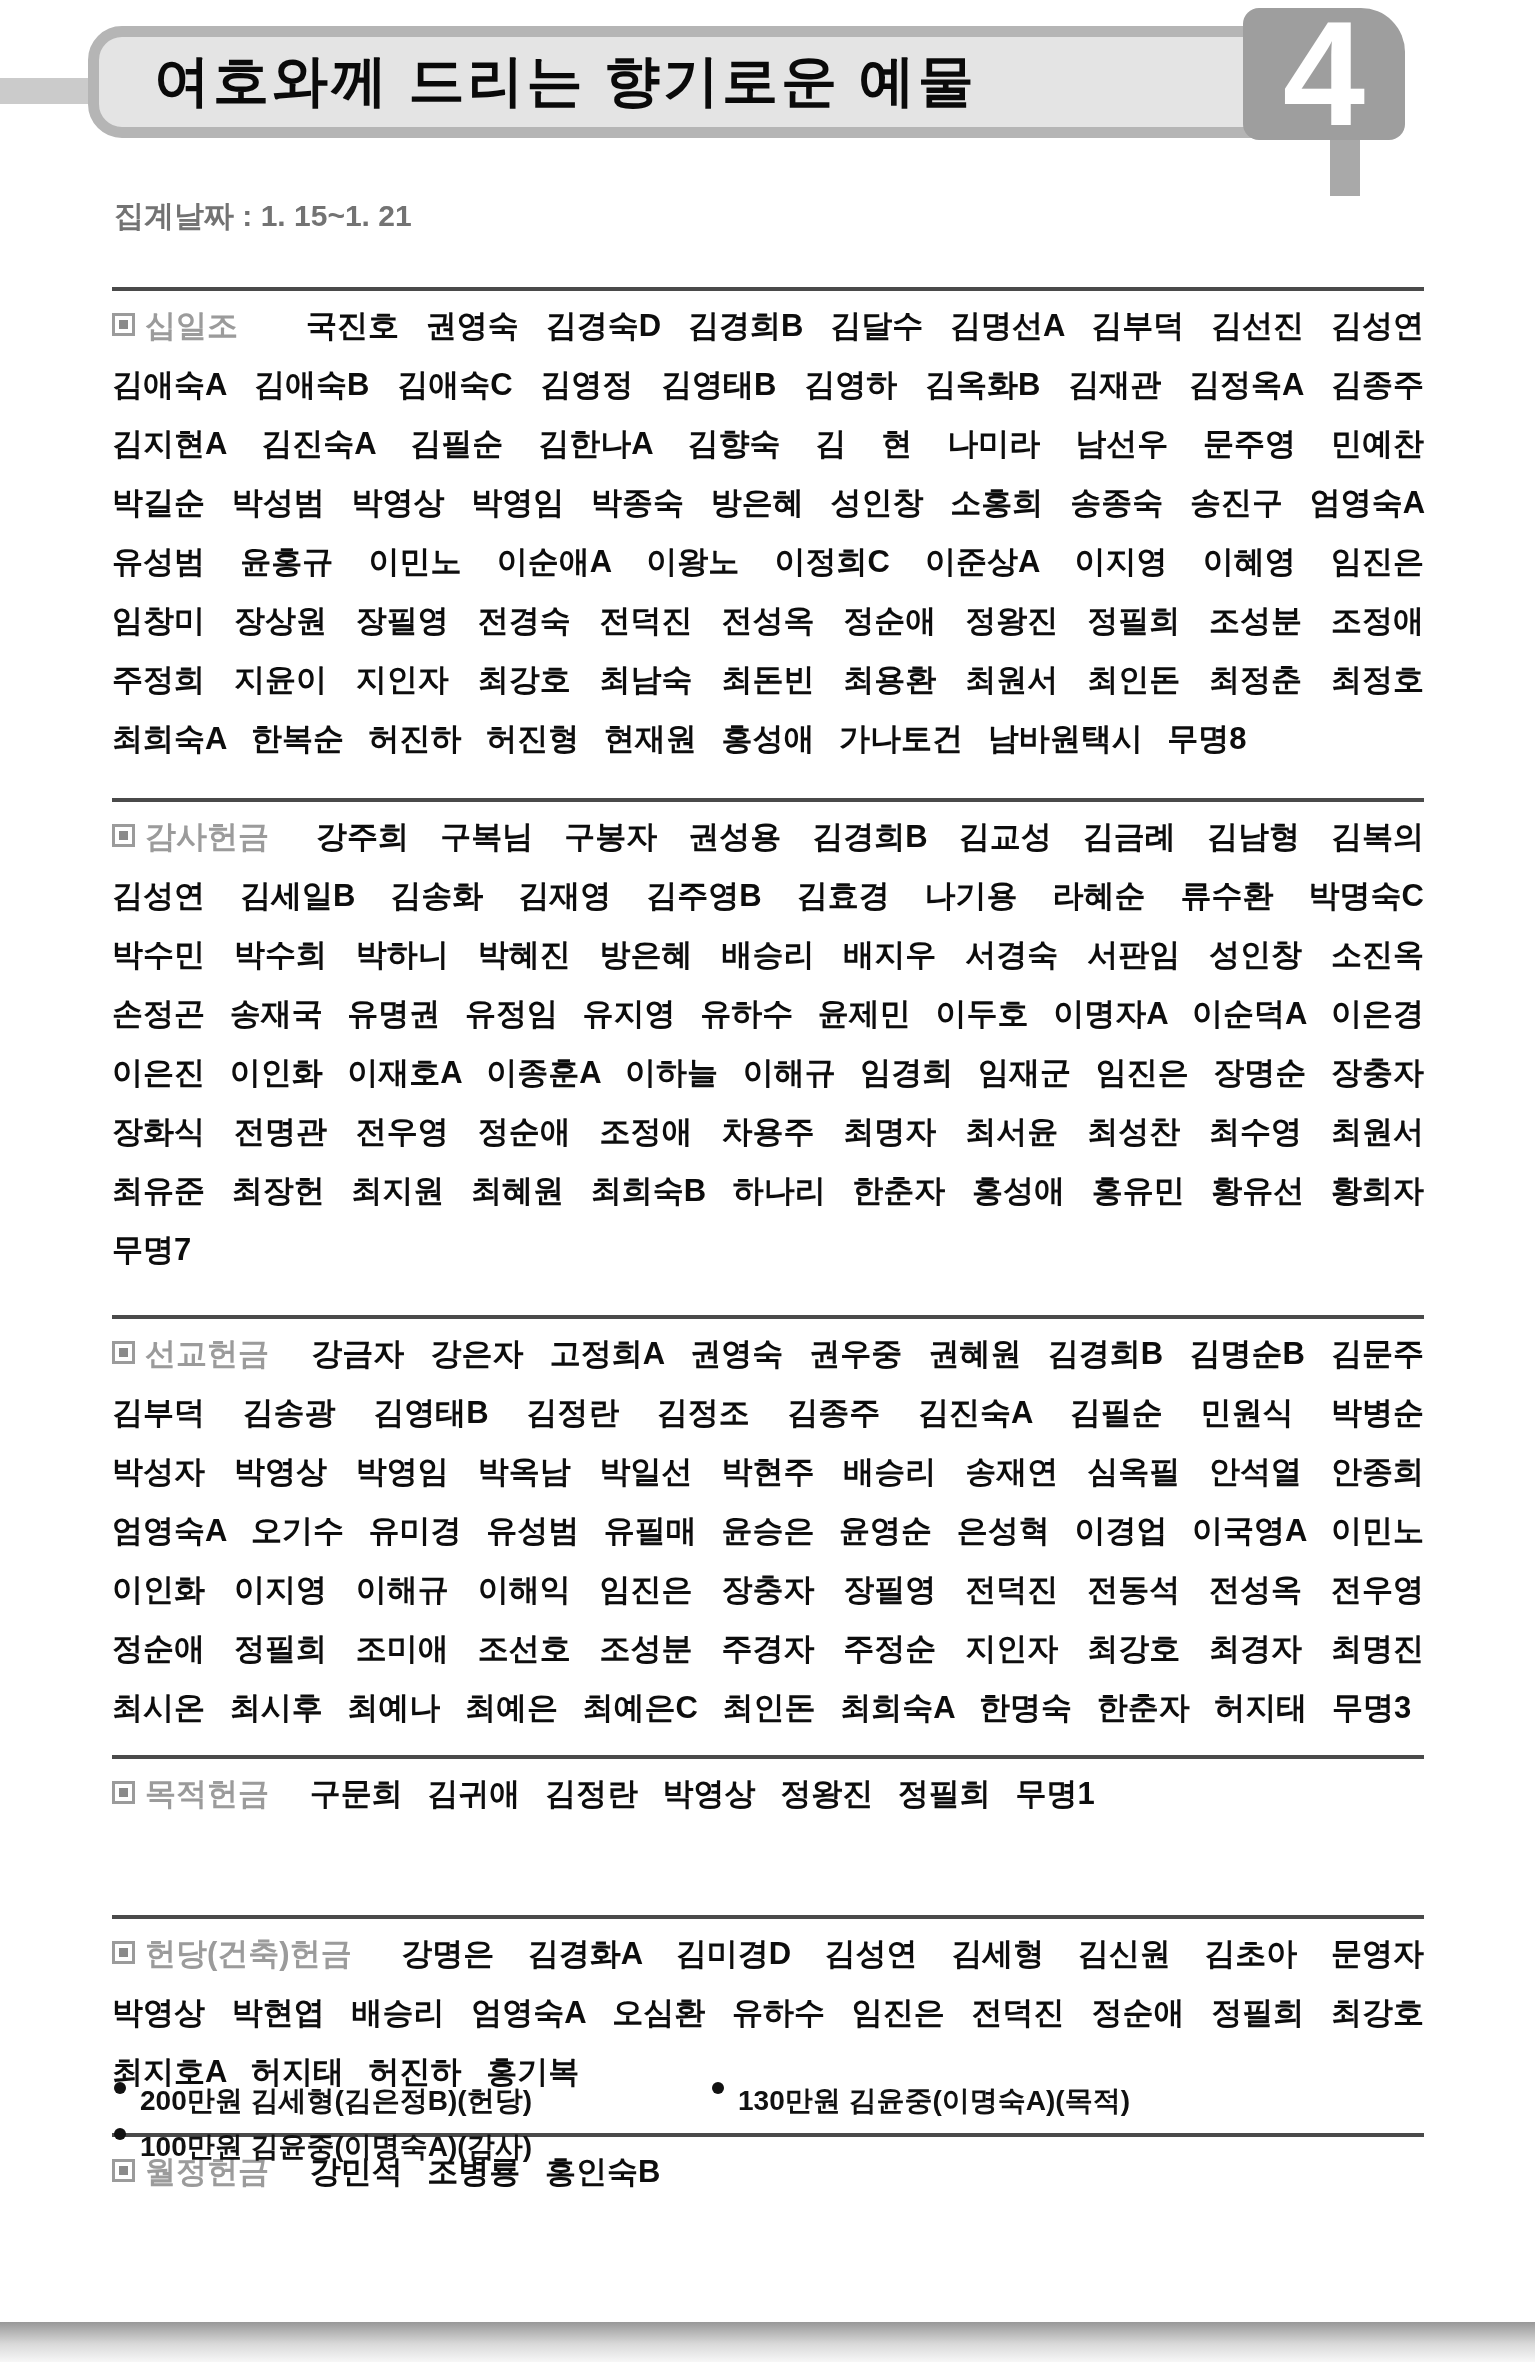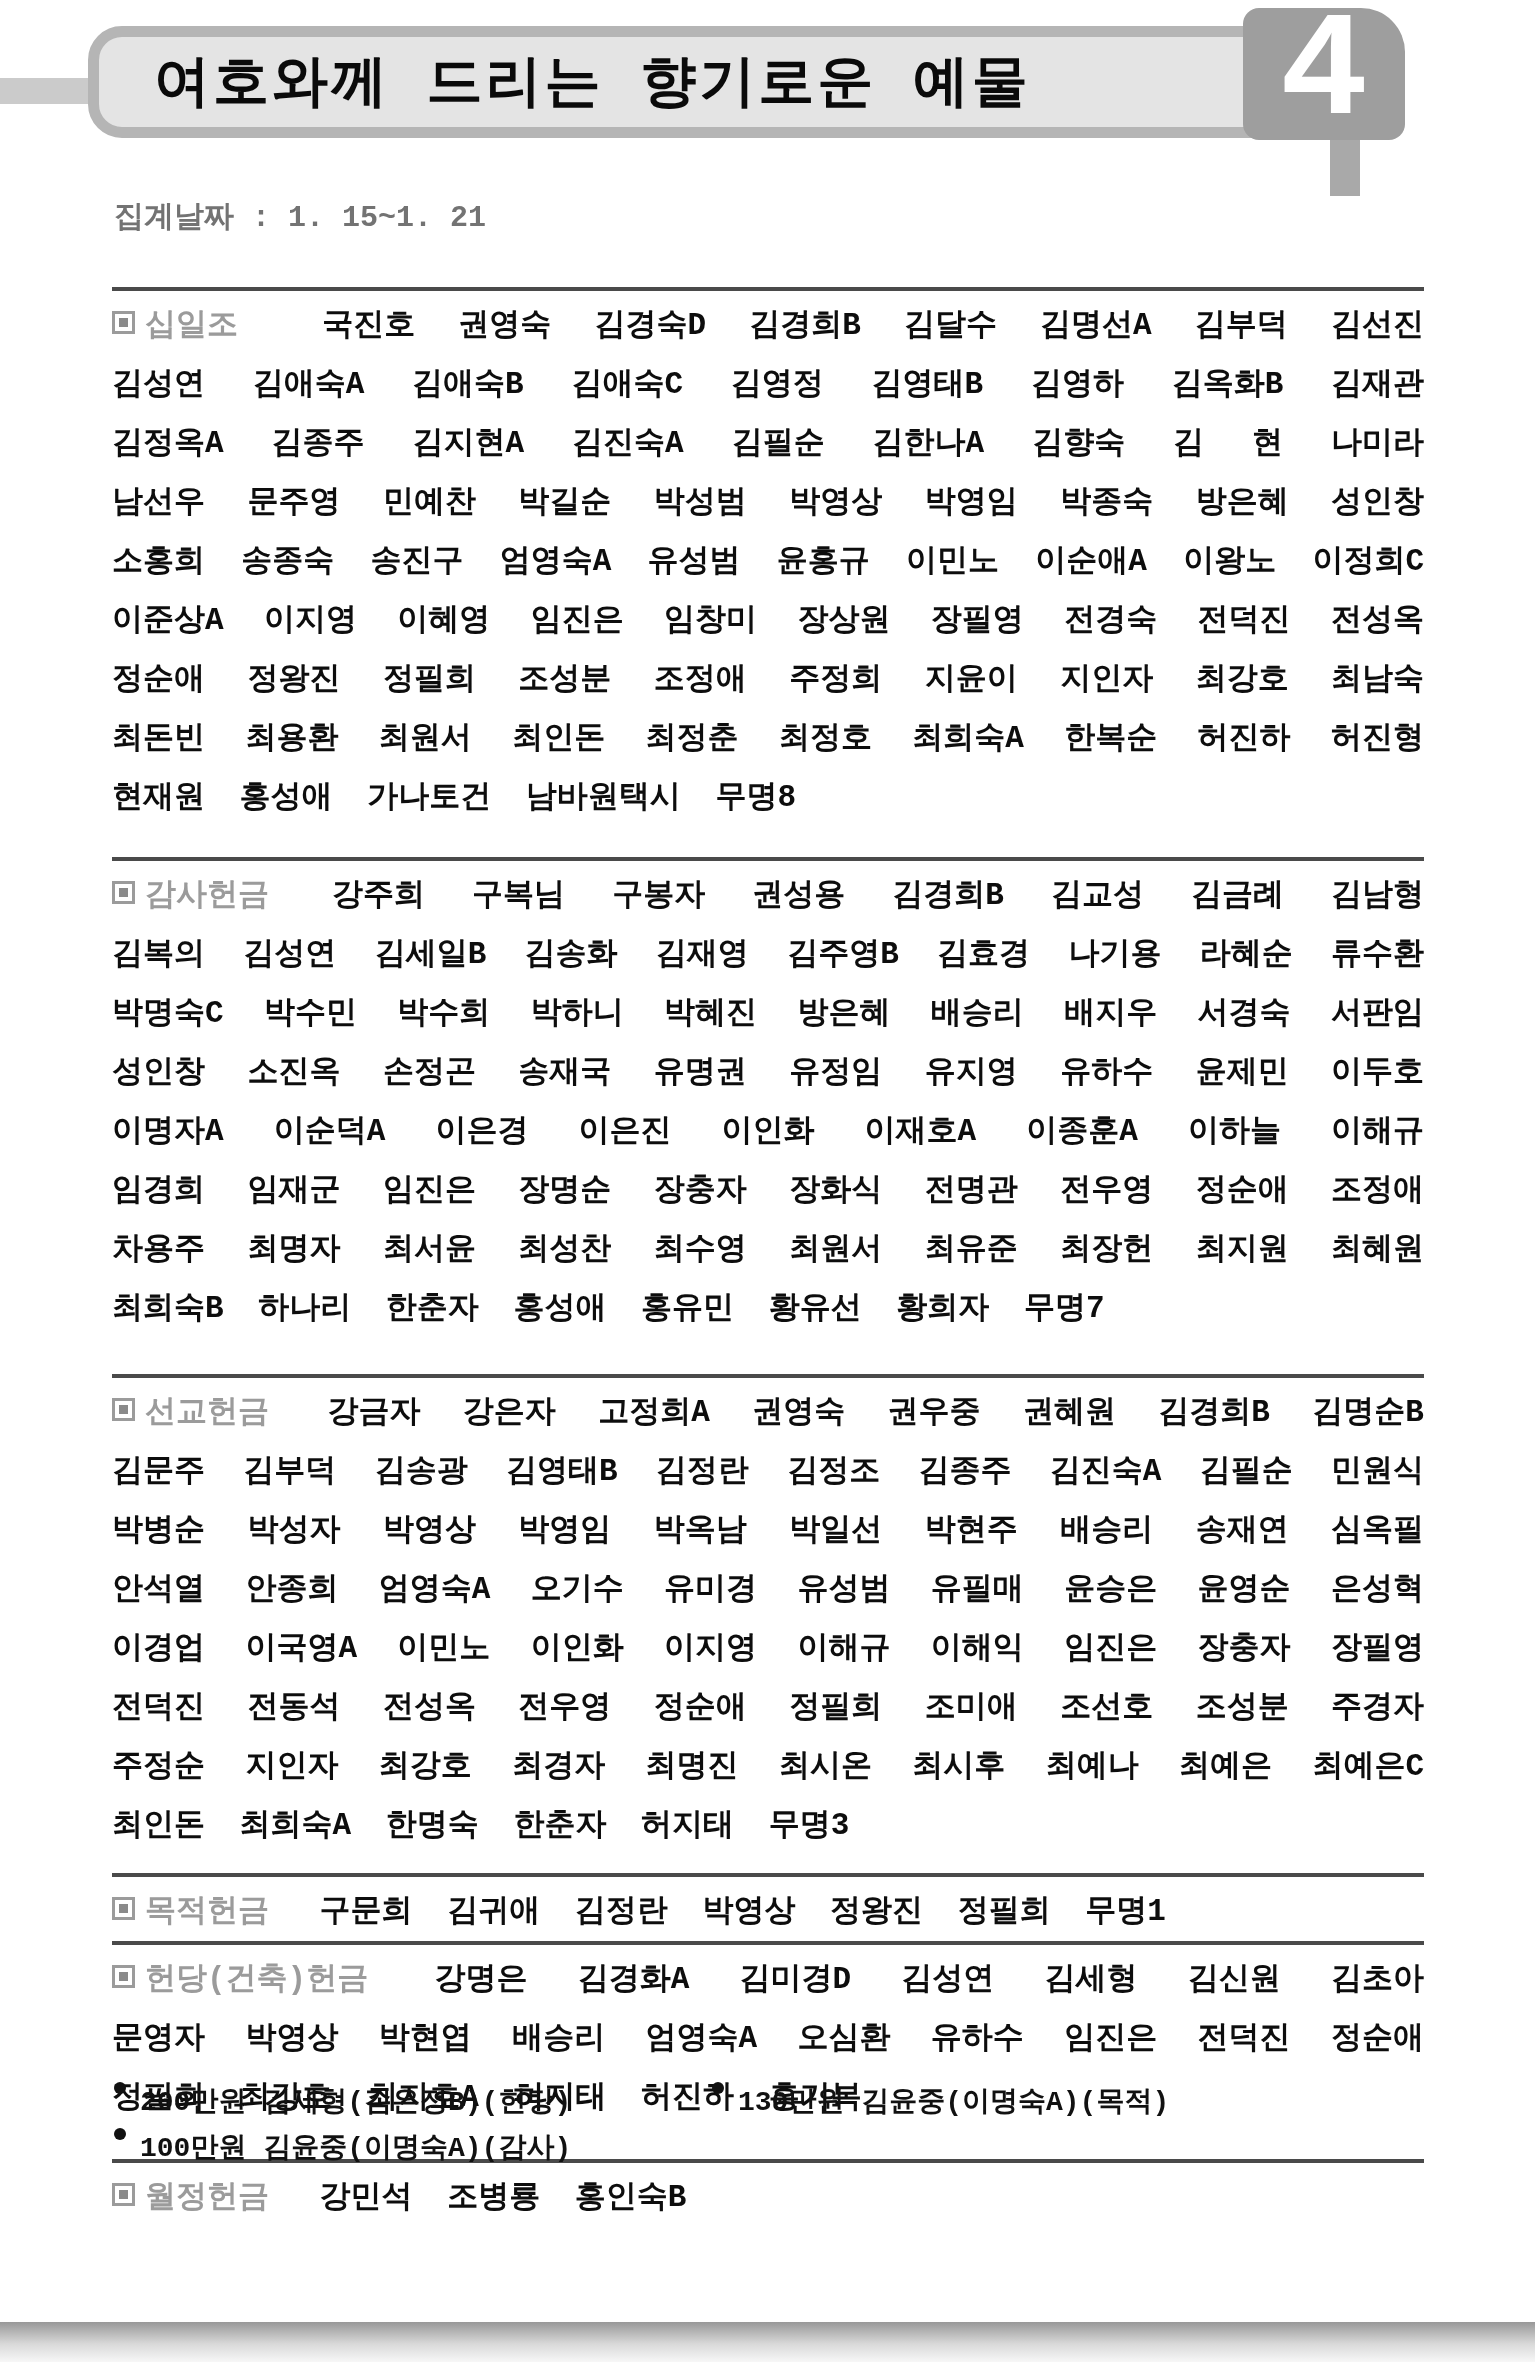--- a/index.html
+++ b/index.html
@@ -1,37 +1,37 @@
 <!DOCTYPE html>
 <html><head>
 <meta charset="utf-8">
 <style>
   html,body{margin:0;padding:0;background:#ffffff;}
   .page{position:relative;width:1535px;height:2362px;background:#ffffff;overflow:hidden;
-        font-family:Liberation Mono, monospace;color:#111;}
+        font-family:Liberation Sans, sans-serif;color:#111;}
 
   
   .left-strip{position:absolute;left:0;top:78px;width:94px;height:26px;background:#cbcbcb;}
   .banner{position:absolute;left:88px;top:26px;width:1250px;height:90px;background:#e4e4e4;
           border:11px solid #b5b5b5;border-radius:34px;display:flex;align-items:center;}
   .banner h1{margin:0;padding-left:55px;font-size:56px;font-weight:900;letter-spacing:3px;color:#0a0a0a;}
   .page-num-tab{position:absolute;left:1243px;top:8px;width:162px;height:132px;background:#9e9e9e;
           border-radius:16px 44px 16px 16px;display:flex;align-items:center;justify-content:center;z-index:3;}
   .page-num-tab span{font-size:148px;font-weight:900;color:#ffffff;line-height:1;}
   .tab-tail{position:absolute;left:1330px;top:138px;width:30px;height:58px;background:#a9a9a9;z-index:2;}
 
   .date-line{position:absolute;left:114px;top:196px;font-size:30px;font-weight:800;color:#737373;}
 
   
   .sections{position:absolute;left:112px;top:287px;width:1312px;}
   .offering-section{border-top:4px solid #4a4a4a;padding-top:5px;}
   .offering-section:nth-of-type(1){padding-bottom:30px;}
   .offering-section:nth-of-type(2){padding-bottom:36px;}
   .offering-section:nth-of-type(3){padding-bottom:18px;}
-  .offering-section:nth-of-type(4){}
+  .offering-section:nth-of-type(4){padding-bottom:92px;}
   .offering-section:nth-of-type(5){padding-bottom:32px;}
   .flow{margin:0;font-size:31px;font-weight:700;line-height:59px;text-align:justify;word-spacing:16px;}
   .sec-label{color:#9b9b9b;font-weight:800;margin-right:16px;white-space:nowrap;}
   .sec-label-text{display:inline-block;min-width:118px;text-align:justify;text-align-last:justify;}
   .bullet-sq{display:inline-block;width:17px;height:17px;border:3px solid #9b9b9b;
              vertical-align:baseline;position:relative;margin-right:10px;}
   .bullet-sq-inner{position:absolute;left:4px;top:4px;width:9px;height:9px;background:#8a8a8a;}
   .name{white-space:nowrap;color:#0d0d0d;}
 
   

